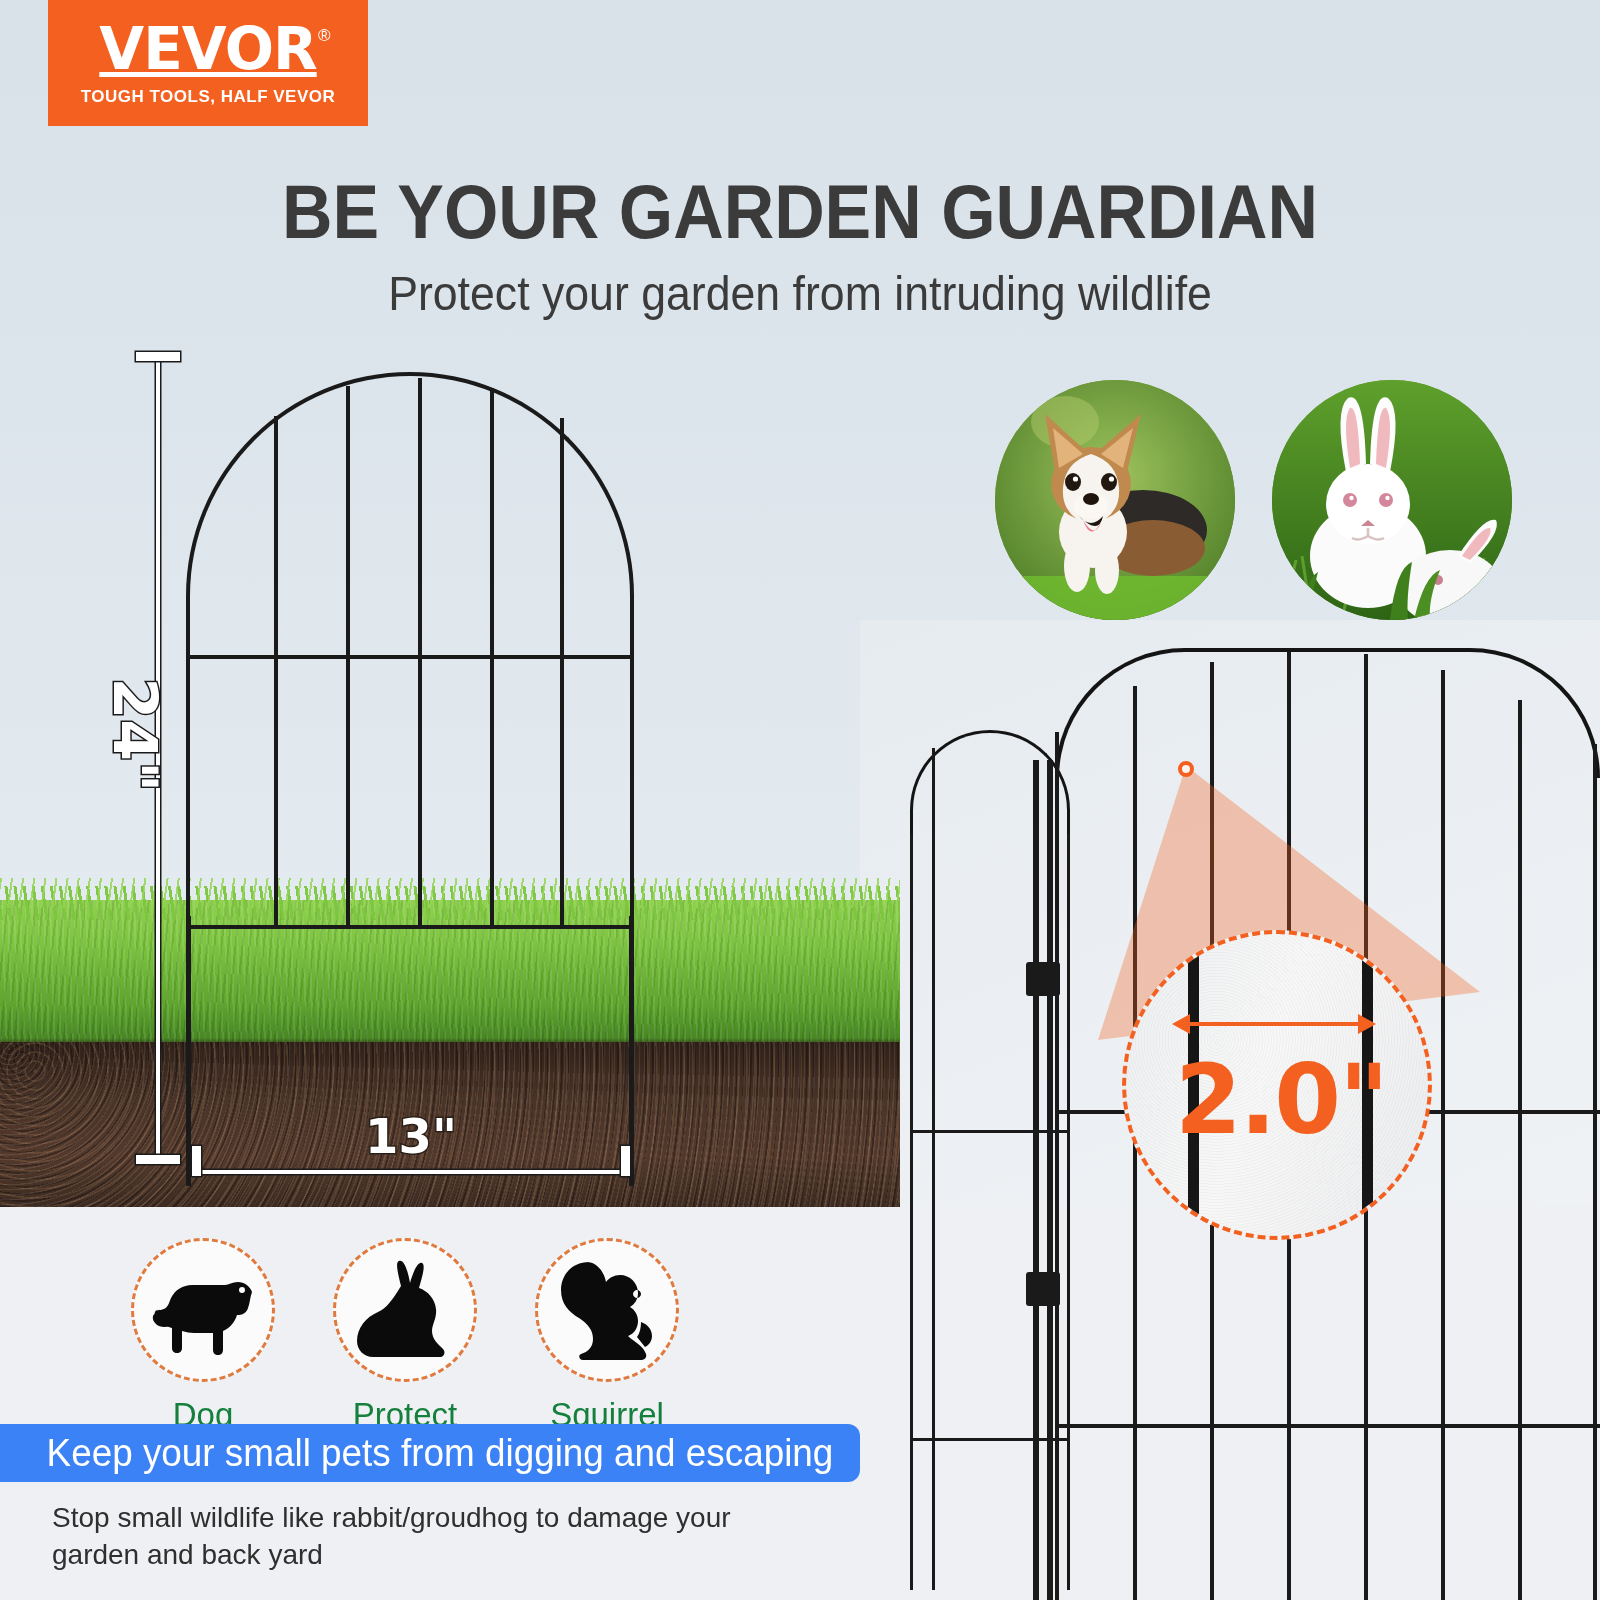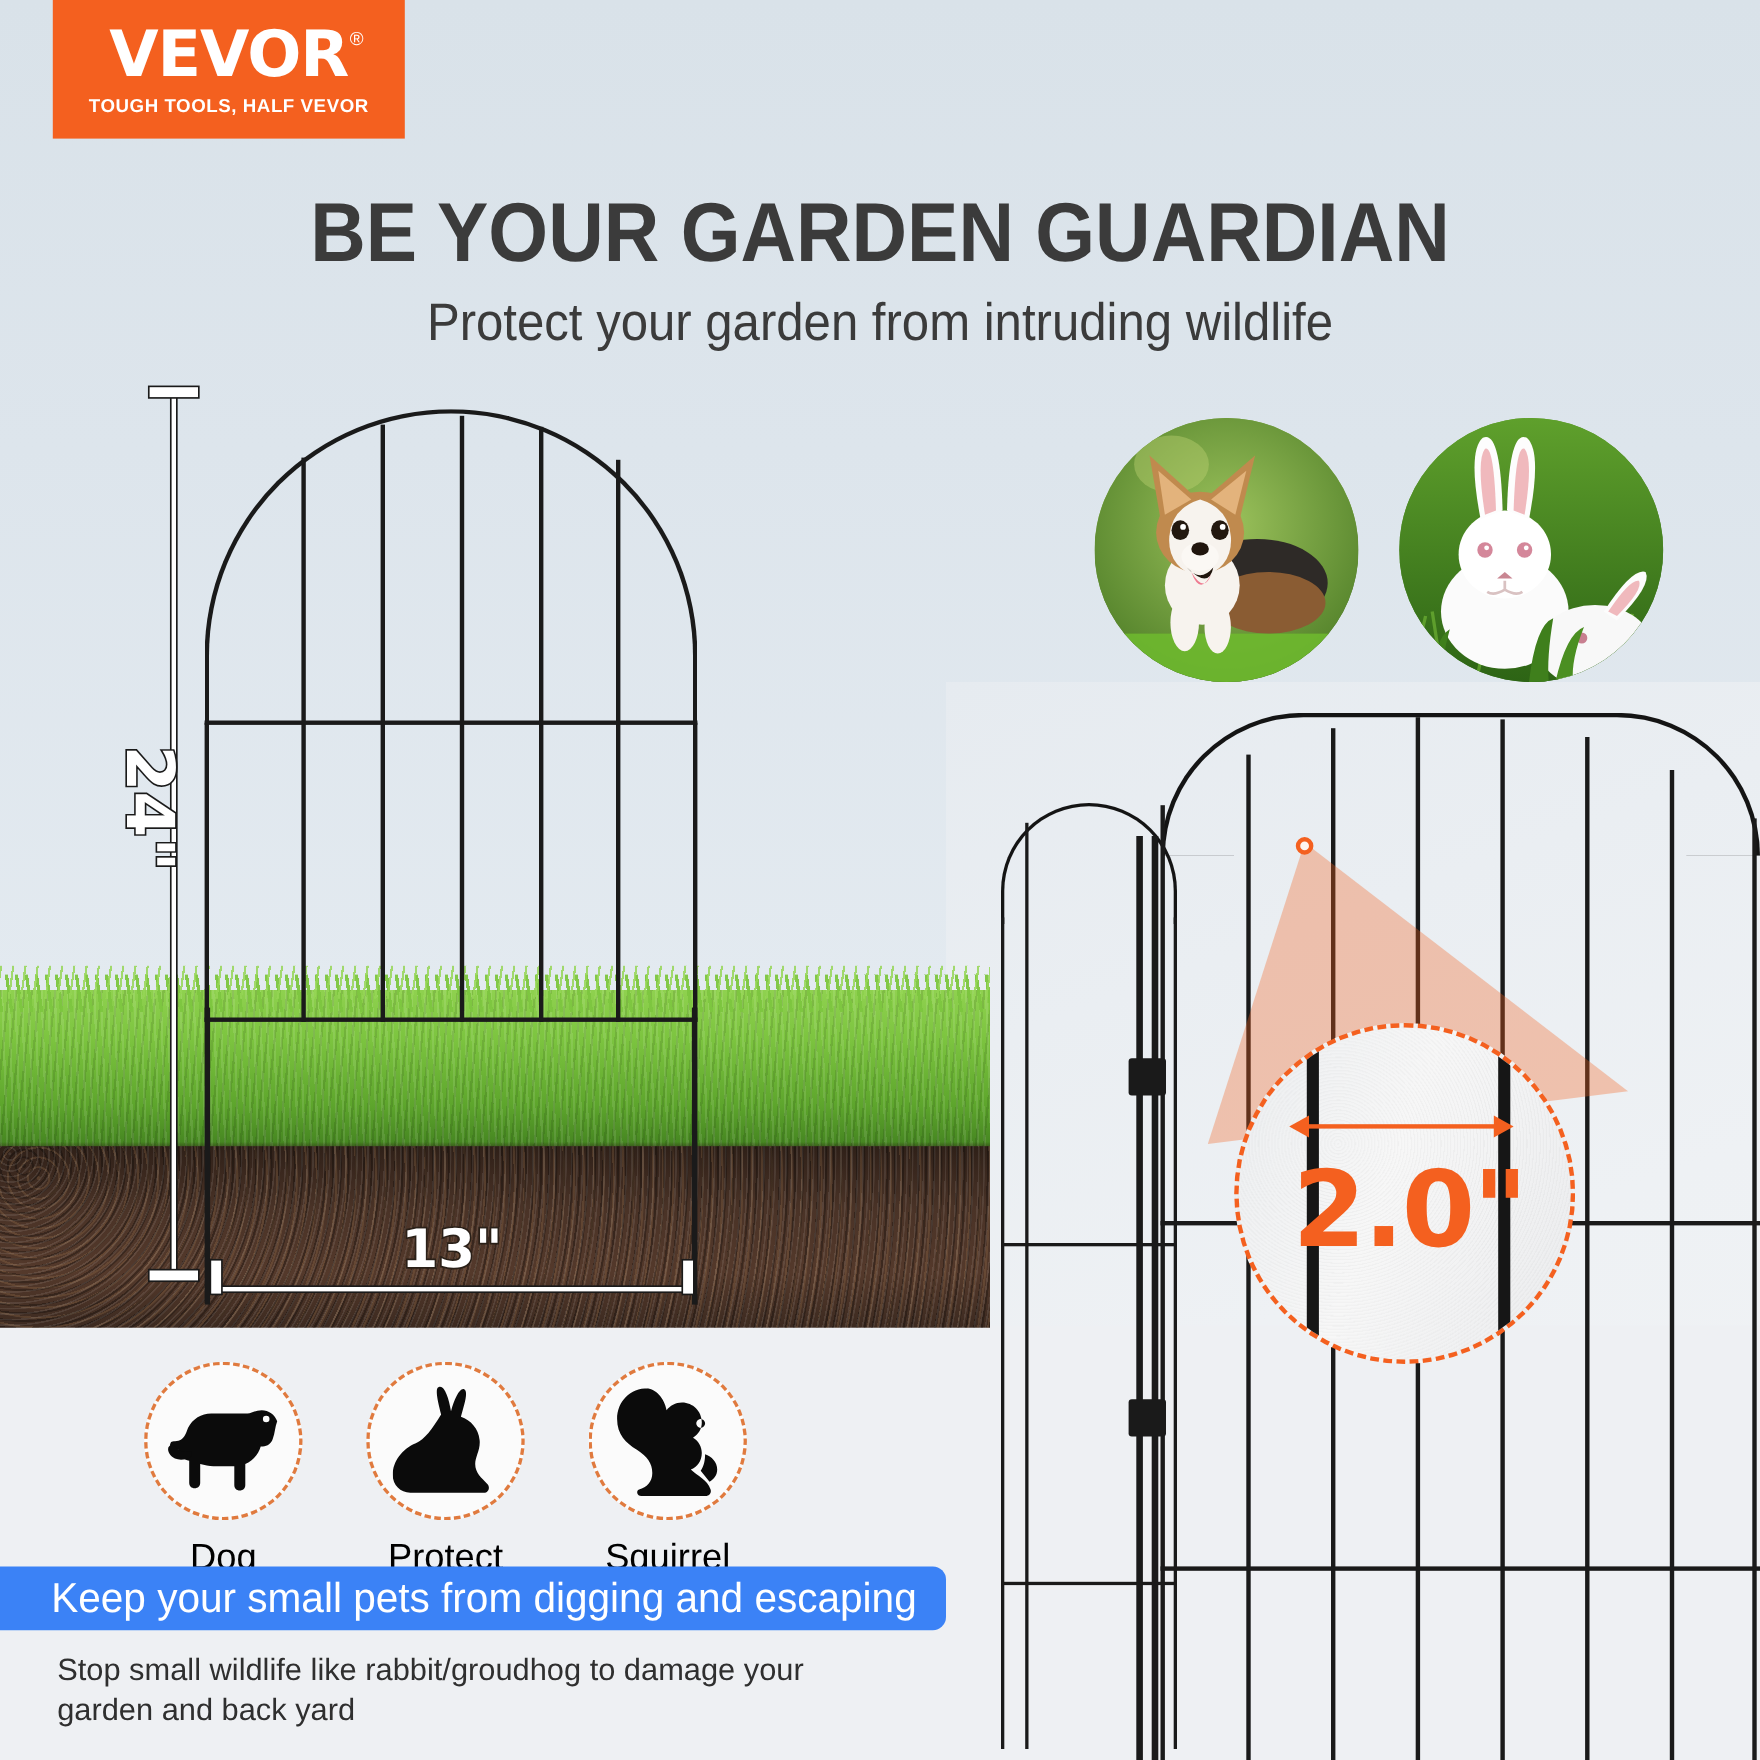--- a/index.html
+++ b/index.html
@@ -54,21 +54,21 @@
   }
 
   
   .logo{
     position:absolute;left:48px;top:0;width:320px;height:126px;
     background:#f4601f;display:flex;flex-direction:column;
     align-items:center;justify-content:center;
   }
   .logo-word{
     color:#fff;font-weight:bold;font-size:58px;letter-spacing:-1px;
-    line-height:1;position:relative;font-family:"DejaVu Sans", sans-serif;
+    line-height:1;position:relative;font-family:"DejaVu Sans", sans-serif;text-decoration:underline;
   }
   .logo-tag{
     color:#fff;font-size:17px;letter-spacing:.5px;margin-top:9px;font-weight:bold;
   }
 
   
   .headline{
     position:absolute;left:0;top:168px;width:1600px;text-align:center;
     font-size:76px;font-weight:bold;color:#3b3b3b;letter-spacing:0px;
     transform:scaleX(.92);transform-origin:50% 50%;
@@ -190,21 +190,21 @@
 
   
   .icon-item{position:absolute;width:150px;text-align:center;}
   .icon-circle{
     width:144px;height:144px;border-radius:50%;
     border:3px dashed #e07a3e;background:#fbfbfb;
     display:flex;align-items:center;justify-content:center;box-sizing:border-box;
     margin:0 auto;
   }
   .icon-label{
-    margin-top:14px;font-size:33px;color:#000000;
+    margin-top:14px;font-size:33px;color:#15803d;
   }
 
   
   .banner{
     position:absolute;left:0;top:1424px;width:860px;height:58px;
     background:#3b82f6;border-radius:0 12px 12px 0;
     display:flex;align-items:center;
   }
   .banner-txt{
     color:#fff;font-size:38px;padding-left:48px;white-space:nowrap;

